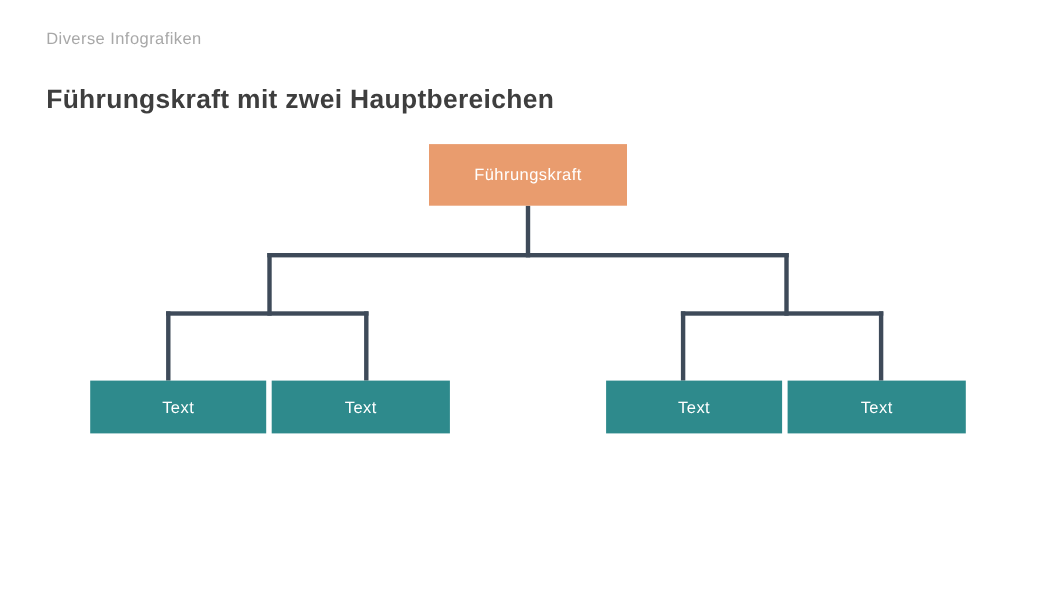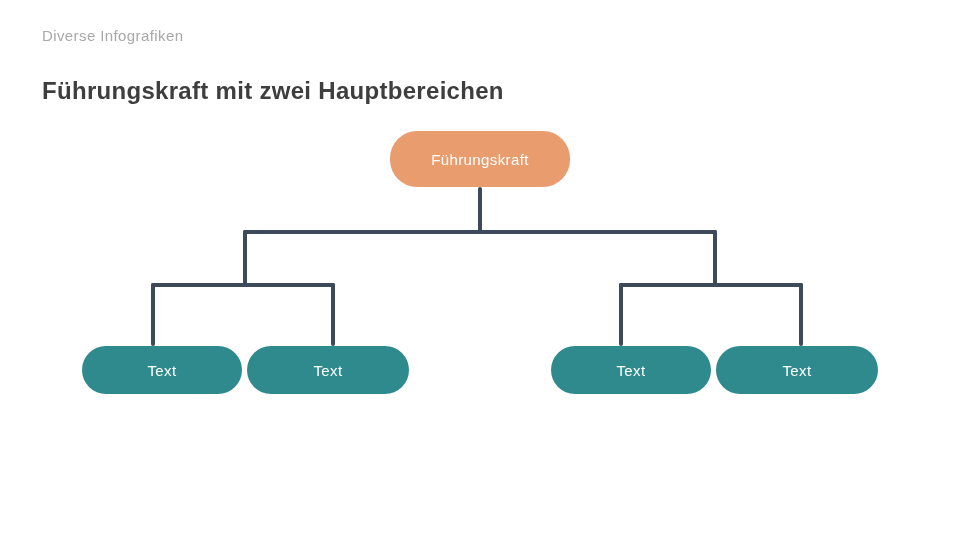--- a/index.html
+++ b/index.html
@@ -1,15 +1,15 @@
 <!DOCTYPE html>
 <html><head>
 <meta charset="utf-8">
 <style>
-  * { margin: 0; padding: 0; box-sizing: border-box; border-radius: 27px; }
+  * { margin: 0; padding: 0; box-sizing: border-box; }
   html, body { background: #ffffff; }
   body { font-family: "Liberation Sans", "DejaVu Sans", sans-serif; }
 
   .slide {
     position: relative;
     width: 960px;
     height: 540px;
     background: #ffffff;
     overflow: hidden;
   }

